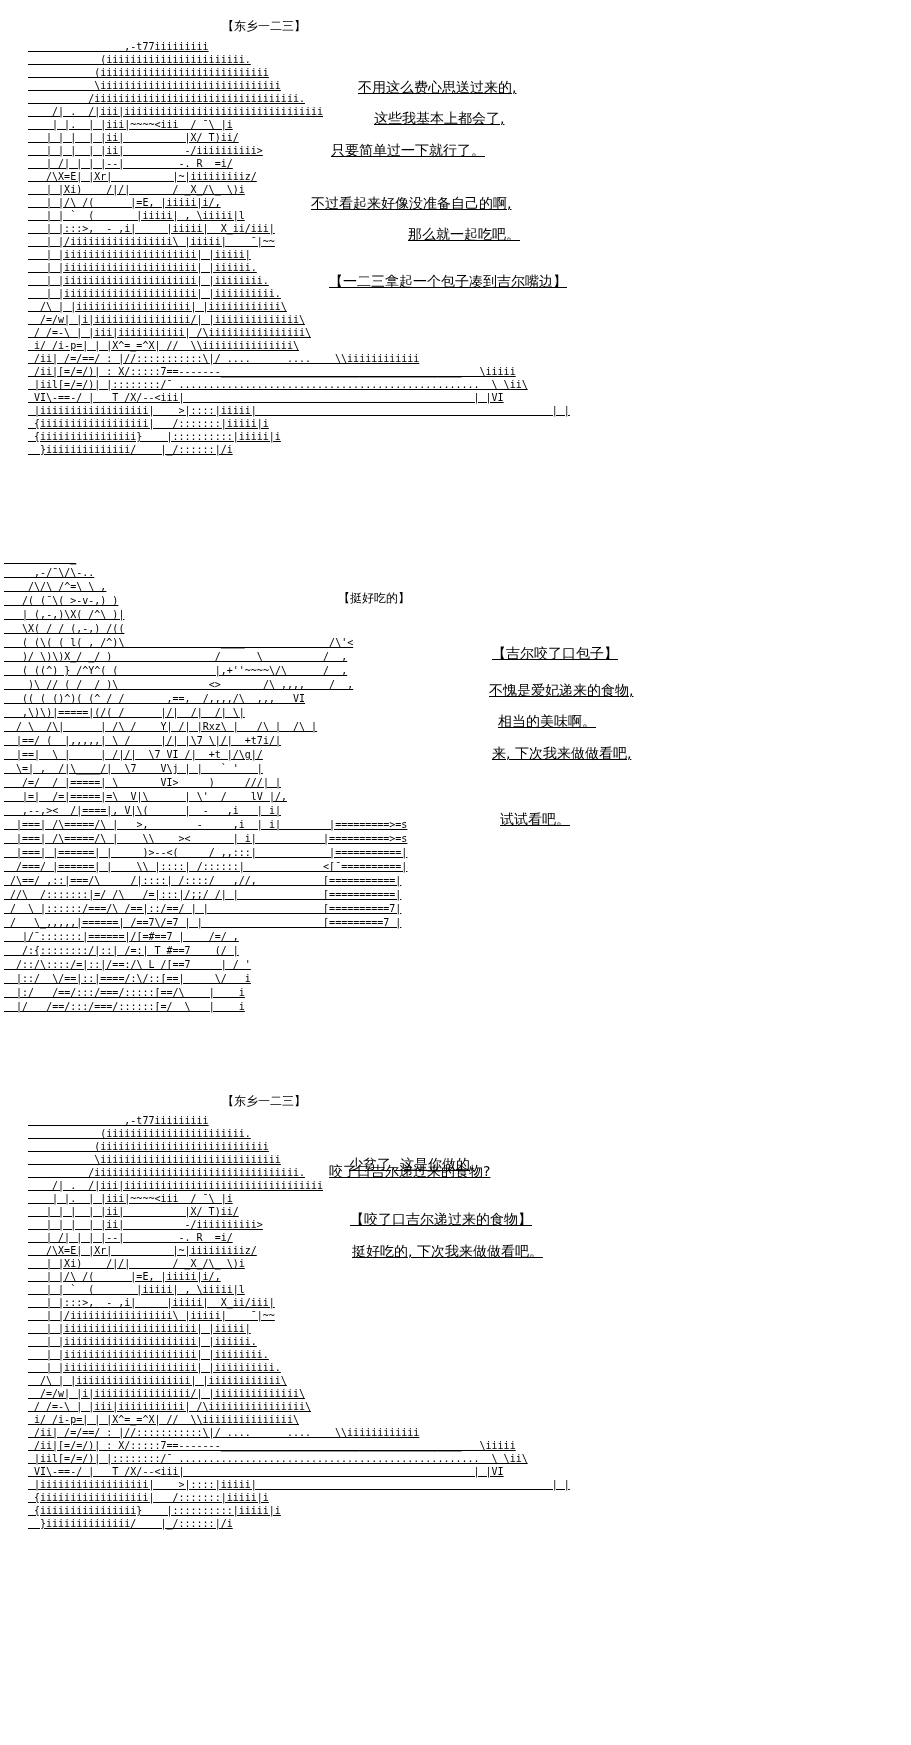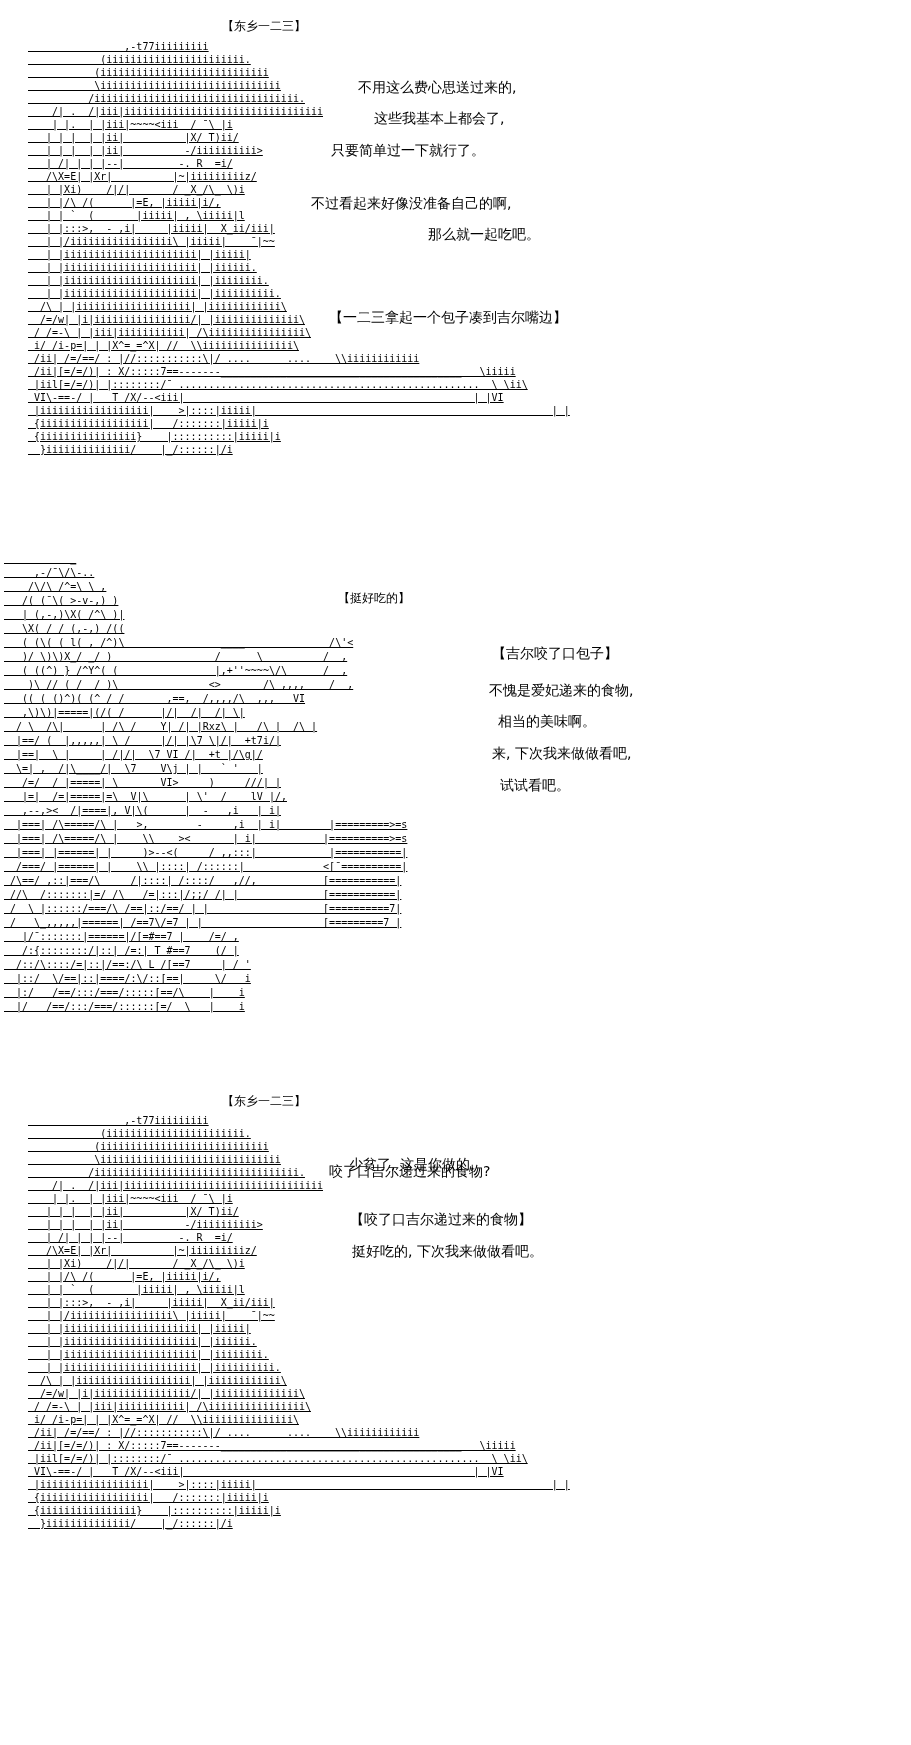--- a/index.html
+++ b/index.html
@@ -28,20 +28,21 @@
     position: absolute;
     font-size: 12px;
     white-space: nowrap;
     color: #000000;
   }
   .line {
     position: absolute;
     font-size: 14px;
     white-space: nowrap;
     color: #000000;
+    text-decoration: underline;
   }
 </style>
 </head>
 <body>
 
 <div class="page">
 
   <section>
     <pre class="art" style="left:28px; top:40px;">                ,-t77iiiiiiiii
             (iiiiiiiiiiiiiiiiiiiiiii.
@@ -73,22 +74,22 @@
  VI\-==-/ |   T /X/--&lt;iii|                                                | |VI
  |iiiiiiiiiiiiiiiiii|    &gt;|::::|iiiii|                                                 | |
  {iiiiiiiiiiiiiiiiii|   /:::::::|iiiii|i
  {iiiiiiiiiiiiiiii}    |::::::::::|iiiii|i
   }iiiiiiiiiiiiii/    |_/::::::|/i</pre>
     <div class="nametag" style="left:222px; top:18px;">【东乡一二三】</div>
     <div class="line" style="left:358px; top:79px;">不用这么费心思送过来的,</div>
     <div class="line" style="left:374px; top:110px;">这些我基本上都会了,</div>
     <div class="line" style="left:331px; top:142px;">只要简单过一下就行了。</div>
     <div class="line" style="left:311px; top:195px;">不过看起来好像没准备自己的啊,</div>
-    <div class="line" style="left:428px; top:226px;text-align:center;">那么就一起吃吧。</div>
-    <div class="line" style="left:329px; top:273px;margin-top:36px;">【一二三拿起一个包子凑到吉尔嘴边】</div>
+    <div class="line" style="left:408px; top:226px;text-align:center;">那么就一起吃吧。</div>
+    <div class="line" style="left:329px; top:273px;">【一二三拿起一个包子凑到吉尔嘴边】</div>
   </section>
 
   <section>
     <pre class="art art-mid" style="left:4px; top:552px;">           _
      ,-/¯\/\-..
     /\/\ /^=\ \ ,
    /( (¯\( &gt;-v-,) )
    | (,-,)\X( /^\ )|
    \X( / / (,-,) /((
    ( (\( ( l( , /^)\                ____              /\'&lt;
@@ -116,21 +117,21 @@
    /:{::::::::/|::| /=:| T #==7    (/ |
   /::/\::::/=|::|/==:/\ L /[==7     | / '
   |::/  \/==|::|====/:\/::[==|     \/   i
   |:/   /==/:::/===/:::::[==/\    |    i
   |/   /==/:::/===/::::::[=/  \   |    i</pre>
     <div class="nametag" style="left:338px; top:590px;">【挺好吃的】</div>
     <div class="line" style="left:492px; top:645px;">【吉尔咬了口包子】</div>
     <div class="line" style="left:489px; top:682px;">不愧是爱妃递来的食物,</div>
     <div class="line" style="left:498px; top:713px;">相当的美味啊。</div>
     <div class="line" style="left:492px; top:745px;">来, 下次我来做做看吧,</div>
-    <div class="line" style="left:500px; top:777px;text-align:right;">试试看吧。</div>
+    <div class="line" style="left:500px; top:811px;text-align:right;">试试看吧。</div>
   </section>
 
   <section>
     <pre class="art" style="left:28px; top:1114px;">                ,-t77iiiiiiiii
             (iiiiiiiiiiiiiiiiiiiiiii.
            (iiiiiiiiiiiiiiiiiiiiiiiiiiii
            \iiiiiiiiiiiiiiiiiiiiiiiiiiiiii
           /iiiiiiiiiiiiiiiiiiiiiiiiiiiiiiiiii.
     /| .  /|iii|iiiiiiiiiiiiiiiiiiiiiiiiiiiiiiiii
     | |.  | |iii|~~~~&lt;iii  / ¯\ |i

